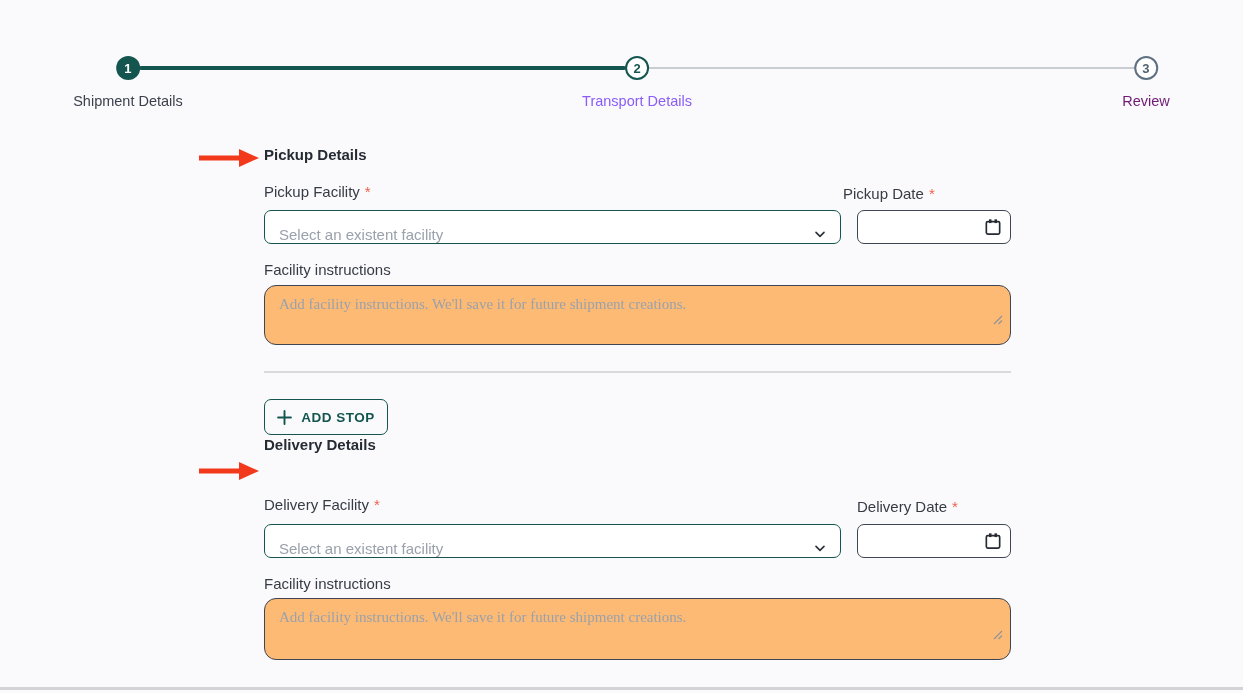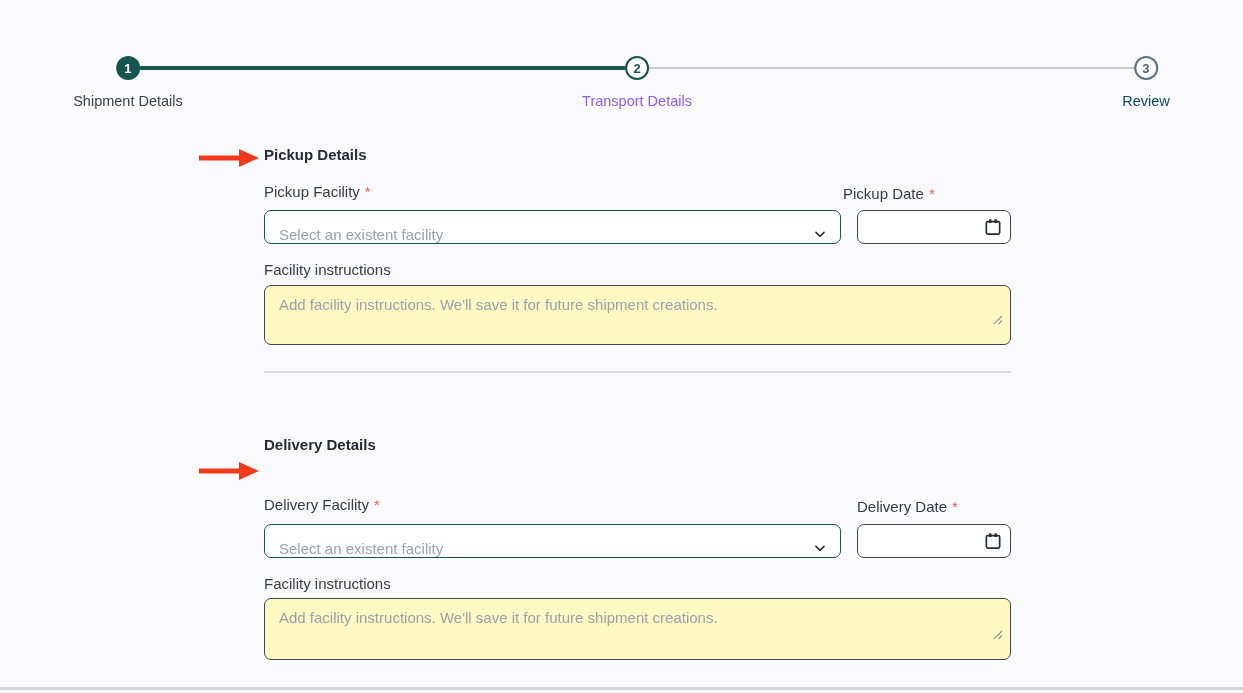--- a/index.html
+++ b/index.html
@@ -39,21 +39,21 @@
     display: flex; align-items: center; justify-content: center;
     font-size: 13px; font-weight: 700; z-index: 2;
     background: #fff;
   }
   .circle.filled { background: #14564f; color: #ffffff; }
   .circle.outline-teal { border: 2px solid #14564f; color: #14564f; font-weight: 600; }
   .circle.outline-slate { border: 2px solid #5e7183; color: #51626f; font-weight: 600; }
   .step-label { margin-top: 13px; font-size: 14.5px; white-space: nowrap; }
   .step-1 .step-label { color: #3b404a; font-weight: 500; }
   .step-2 .step-label { color: #8b5cf6; font-weight: 400; }
-  .step-3 .step-label { color: #0c4a6e; font-weight: 400; }
+  .step-3 .step-label { color: #701a75; font-weight: 400; }
 
   
   .anno-arrow { position: absolute; width: 60px; height: 18px; }
   .anno-arrow.a1 { left: 199px; top: 149px; }
   .anno-arrow.a2 { left: 199px; top: 462px; }
 
   
   .section-heading {
     position: absolute; left: 264px;
     font-size: 15px; font-weight: 700; color: #262b33;
@@ -106,23 +106,23 @@
   .calendar-btn {
     display: flex; align-items: center; justify-content: center;
     width: 34px; height: 100%; cursor: pointer; border: none; background: transparent;
   }
 
   .textarea-wrap { position: absolute; left: 264px; width: 747px; }
   .ta-pickup { top: 285px; height: 60px; }
   .ta-delivery { top: 598px; height: 62px; }
   .textarea-wrap textarea {
     width: 100%; height: 100%; resize: none;
-    background: #fef9c3;
-    border: 1.5px solid #3e4654; border-radius: 7px;
-    font-family: Liberation Sans, sans-serif;
+    background: #fdba74;
+    border: 1.5px solid #3e4654; border-radius: 12px;
+    font-family: Liberation Serif, serif;
     font-size: 15px; color: #2b3039;
     padding: 10px 28px 10px 14px;
     outline: none;
   }
   .textarea-wrap textarea::placeholder { color: #9aa1ab; opacity: 1; }
   .resize-handle {
     position: absolute; right: 8px; bottom: 20px;
     width: 11px; height: 11px; cursor: nwse-resize;
   }
 
@@ -217,20 +217,26 @@
 
   <div class="textarea-wrap ta-pickup">
     <textarea placeholder="Add facility instructions. We'll save it for future shipment creations." style=""></textarea>
     <svg class="resize-handle" viewBox="0 0 11 11">
       <path d="M2 10 L10 2 M6.5 10 L10 6.5" stroke="#8d939c" stroke-width="1.1" fill="none"></path>
     </svg>
   </div>
 
   <div class="divider"></div>
 
+  <button class="add-stop-btn">
+    <svg width="15" height="15" viewBox="0 0 14 14">
+      <path d="M7 1v12M1 7h12" stroke="#14564f" stroke-width="1.8" stroke-linecap="round"></path>
+    </svg>
+    <span>ADD STOP</span>
+  </button>
 
   <svg class="anno-arrow a2" viewBox="0 0 60 18">
     <rect x="0" y="6.5" width="42" height="5" fill="#f2391b"></rect>
     <polygon points="40,0 60,9 40,18" fill="#f2391b"></polygon>
   </svg>
 
   <div class="section-heading h-delivery">Delivery Details</div>
 
   <div class="field-label lbl-delivery-facility">
     <span>Delivery Facility</span><span class="req">*</span>

